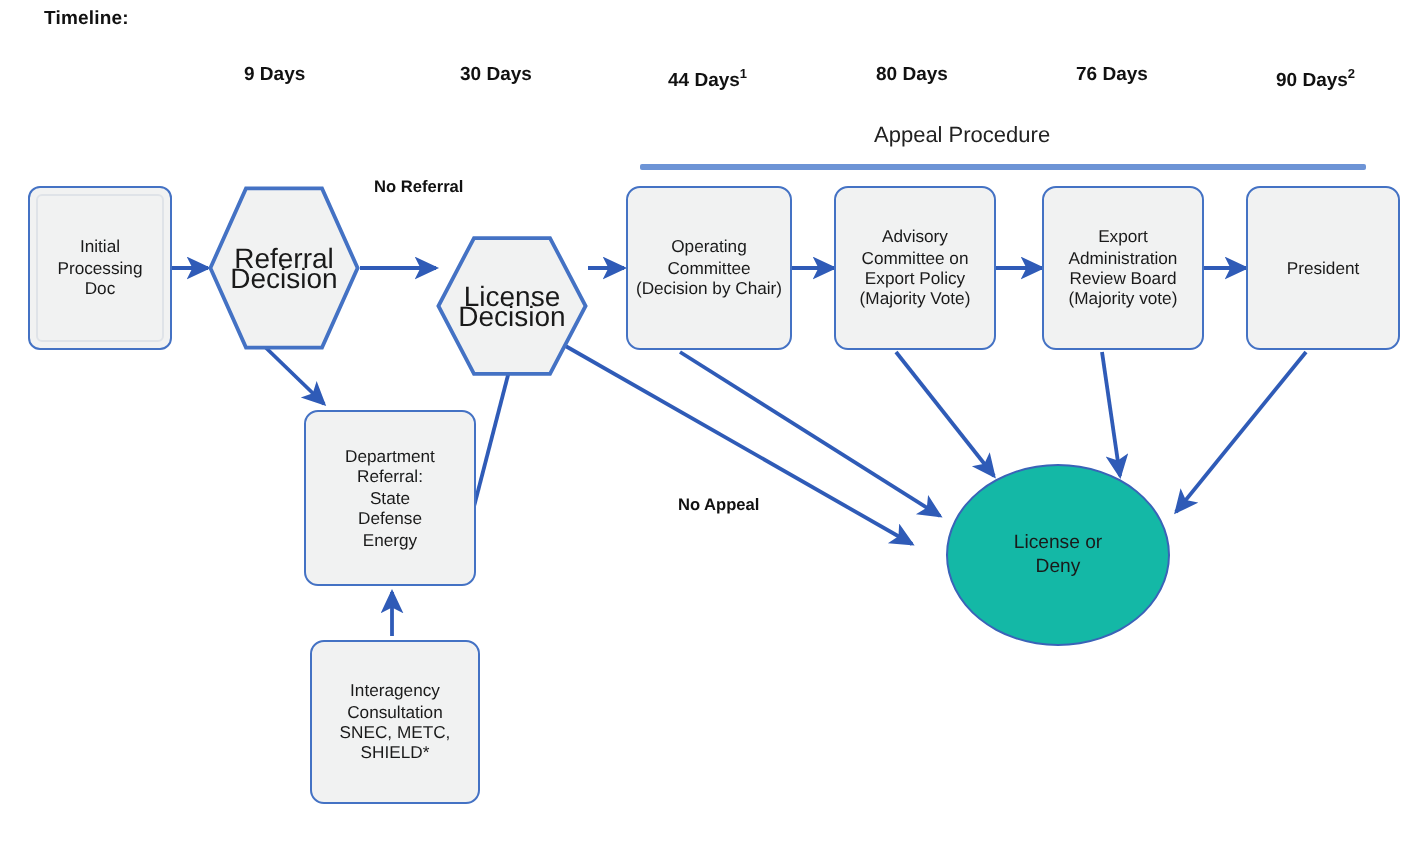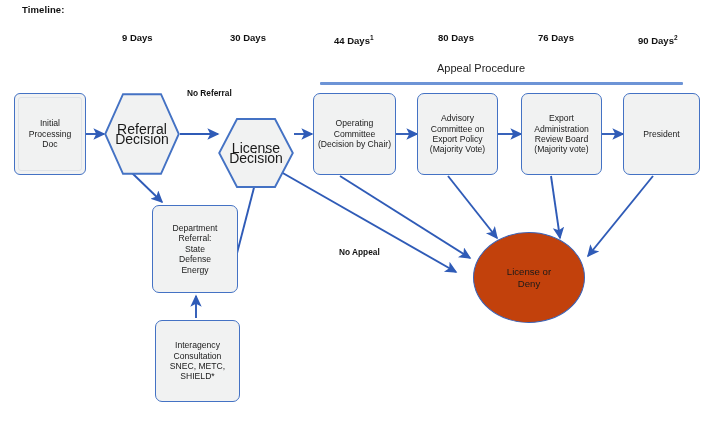--- a/index.html
+++ b/index.html
@@ -63,21 +63,21 @@
   }
   .hex .hexbg{position:absolute;left:0;top:0;width:100%;height:100%;}
   .hex .txt{position:relative;z-index:2;}
 
   
   .ellipse{
     position:absolute;
     box-sizing:border-box;
     display:flex;align-items:center;justify-content:center;
     text-align:center;
-    background:#c2410c;
+    background:#14b8a6;
     border:1.6px solid #3a63b8;
     border-radius:50%;
     color:#1a1a1a;font-size:9.6px;line-height:12px;
   }
 
   
   .edge-label{
     position:absolute;
     font-size:8.3px;font-weight:bold;color:#111;
     white-space:nowrap;

